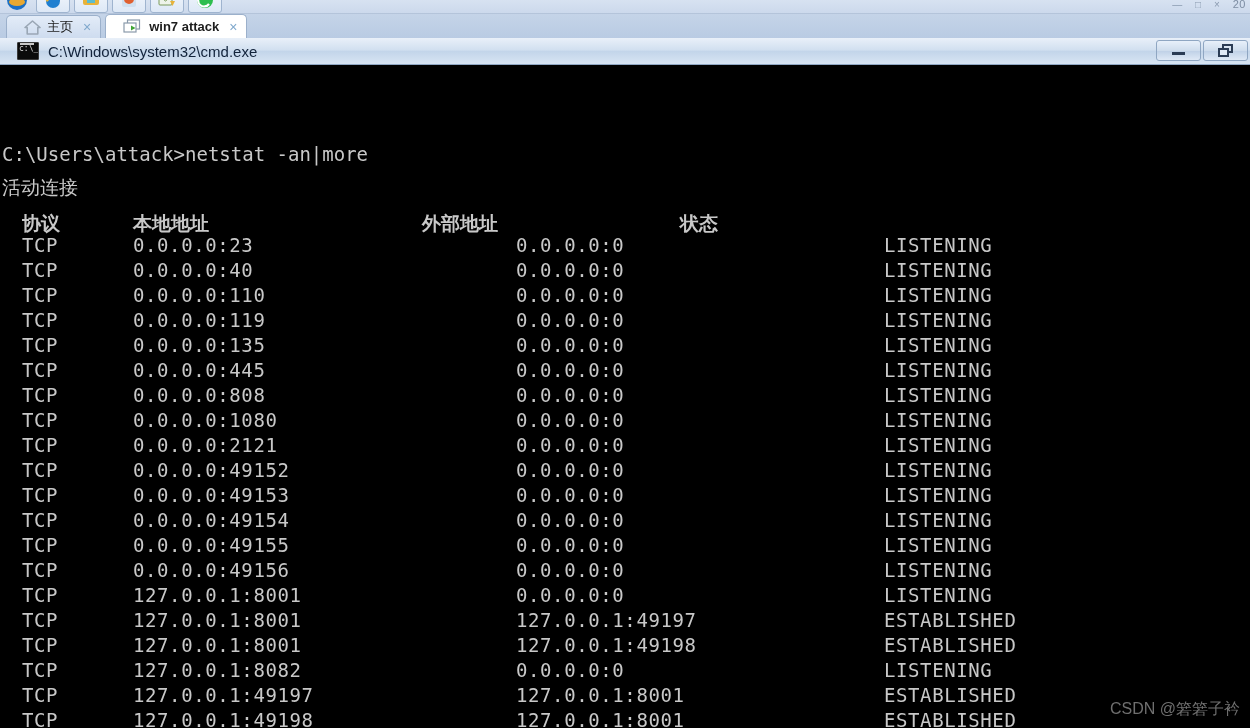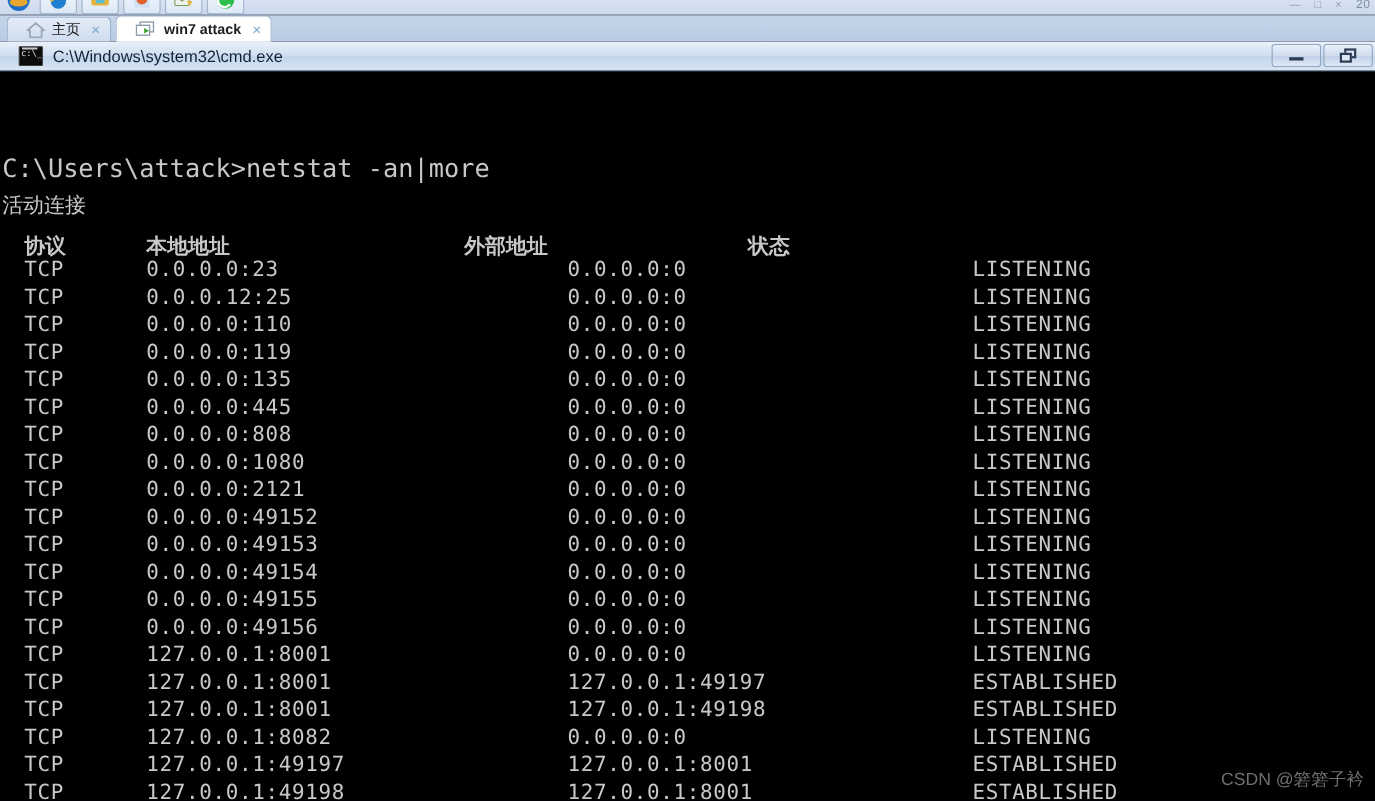--- a/index.html
+++ b/index.html
@@ -222,21 +222,21 @@
   #console {
     position: relative;
     width: 1250px;
     height: 663px;
     background: #000000;
     overflow: hidden;
   }
   .con-text {
     font-family: "DejaVu Sans Mono", "Liberation Mono", monospace;
     color: #c8c8c8;
-    font-size: 23px;
+    font-size: 19px;
     line-height: 26px;
     white-space: pre;
     letter-spacing: 0px;
   }
   #cmdline {
     position: absolute;
     left: 2px;
     top: 76px;
   }
   #active-conn {
@@ -409,21 +409,21 @@
 
       <div id="rows">
           <div class="netrow">
             <span class="c-proto">TCP</span>
             <span class="c-local">0.0.0.0:23</span>
             <span class="c-foreign">0.0.0.0:0</span>
             <span class="c-state">LISTENING</span>
           </div>
           <div class="netrow">
             <span class="c-proto">TCP</span>
-            <span class="c-local">0.0.0.12:25</span>
+            <span class="c-local">0.0.0.0:40</span>
             <span class="c-foreign">0.0.0.0:0</span>
             <span class="c-state">LISTENING</span>
           </div>
           <div class="netrow">
             <span class="c-proto">TCP</span>
             <span class="c-local">0.0.0.0:110</span>
             <span class="c-foreign">0.0.0.0:0</span>
             <span class="c-state">LISTENING</span>
           </div>
           <div class="netrow">

